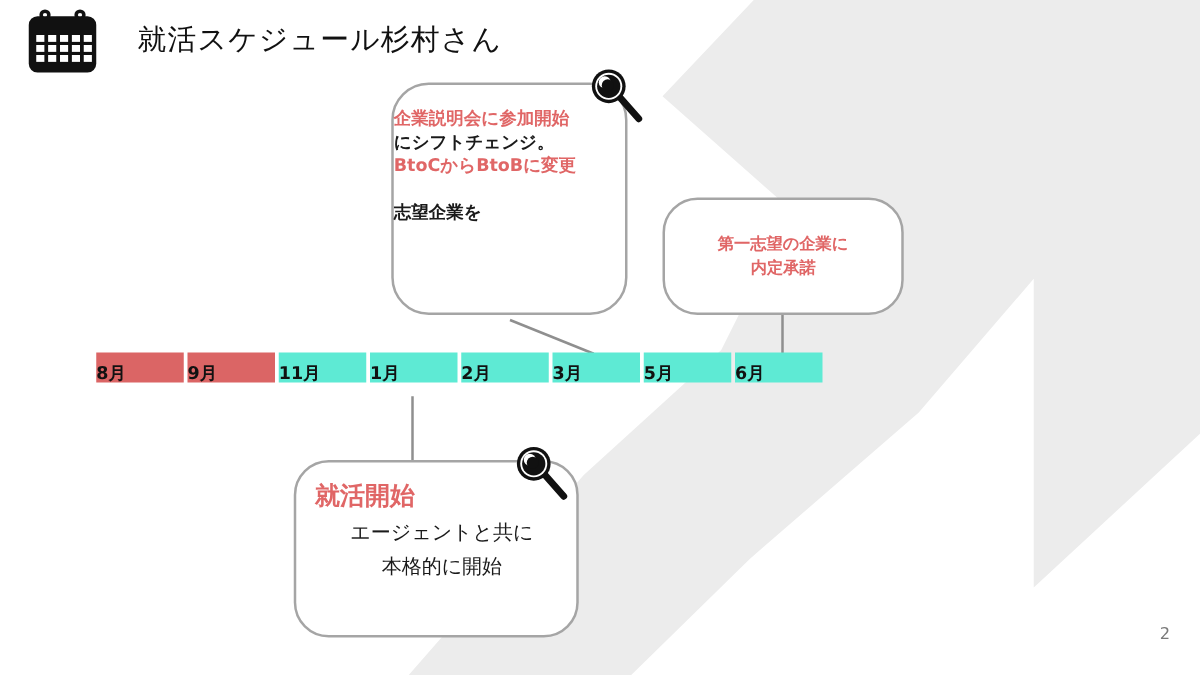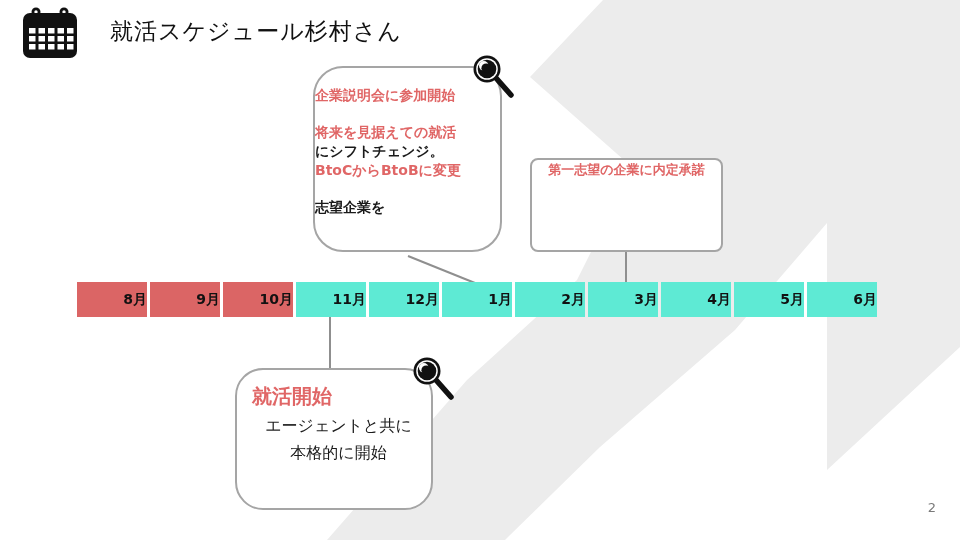--- a/index.html
+++ b/index.html
@@ -12,36 +12,36 @@
   
   .page-title{
     position:absolute;left:110px;top:16px;font-size:23px;font-weight:400;color:#111;
     letter-spacing:1px;white-space:nowrap;
   }
   .cal-icon{position:absolute;left:20px;top:4px;}
 
   
   .timeline{position:absolute;left:77px;top:282px;display:flex;gap:3px;}
   .month{
-    width:70px;height:35px;line-height:35px;text-align:right;
+    width:70px;height:24px;line-height:35px;text-align:left;
     font-size:14px;font-weight:700;color:#111;
   }
   .month[data-tone="red"]{background:#db6565;}
   .month[data-tone="green"]{background:#5eead4;}
 
   
   .bubble{
     position:absolute;background:#fff;border:2px solid #a5a5a5;box-sizing:border-box;
   }
   .bubble-top{left:313px;top:66px;width:189px;height:186px;border-radius:30px;padding:18px 6px 0 0;}
   .bubble-right{
-    left:530px;top:158px;width:193px;height:94px;border-radius:8px;
-    display:flex;flex-direction:row;justify-content:center;text-align:center;
+    left:530px;top:158px;width:193px;height:94px;border-radius:28px;
+    display:flex;flex-direction:column;align-items:center;justify-content:center;text-align:center;
   }
-  .bubble-bottom{left:235px;top:368px;width:198px;height:142px;border-radius:28px;padding:14px 6px 0 15px;}
+  .bubble-bottom{left:235px;top:368px;width:228px;height:142px;border-radius:28px;padding:14px 6px 0 15px;}
 
   .bline{margin:0;font-size:14px;line-height:19px;font-weight:700;white-space:nowrap;}
   .bline.gap{margin-top:18px;}
   .bline[data-color="red"]{color:#e06666;}
   .bline[data-color="black"]{color:#1a1a1a;}
 
   .rline{margin:0;font-size:13px;line-height:19px;font-weight:700;}
   .rline[data-color="red"]{color:#e06666;}
 
   .bb-heading{margin:0 0 4px 0;font-size:20px;line-height:24px;font-weight:700;}
@@ -90,34 +90,30 @@
         <rect x="37.5" y="40" width="6.5" height="5.5"></rect>
         <rect x="47" y="40" width="6.5" height="5.5"></rect>
     </g>
   </svg>
 
   <div class="page-title">就活スケジュール杉村さん</div>
 
   <div class="timeline">
     <div class="month" data-tone="red">8月</div>
     <div class="month" data-tone="red">9月</div>
-    <div class="month" data-tone="red">10月</div>
     <div class="month" data-tone="green">11月</div>
-    <div class="month" data-tone="green">12月</div>
     <div class="month" data-tone="green">1月</div>
     <div class="month" data-tone="green">2月</div>
     <div class="month" data-tone="green">3月</div>
-    <div class="month" data-tone="green">4月</div>
     <div class="month" data-tone="green">5月</div>
     <div class="month" data-tone="green">6月</div>
   </div>
 
   <div class="bubble bubble-top">
     <p class="bline" data-color="red">企業説明会に参加開始</p>
-    <p class="bline gap" data-color="red">将来を見据えての就活</p>
     <p class="bline" data-color="black">にシフトチェンジ。</p>
     <p class="bline" data-color="red">BtoCからBtoBに変更</p>
     <p class="bline gap" data-color="black">志望企業を</p>
   </div>
 
   <div class="bubble bubble-right">
     <p class="rline" data-color="red">第一志望の企業に</p>
     <p class="rline" data-color="red">内定承諾</p>
   </div>
 

